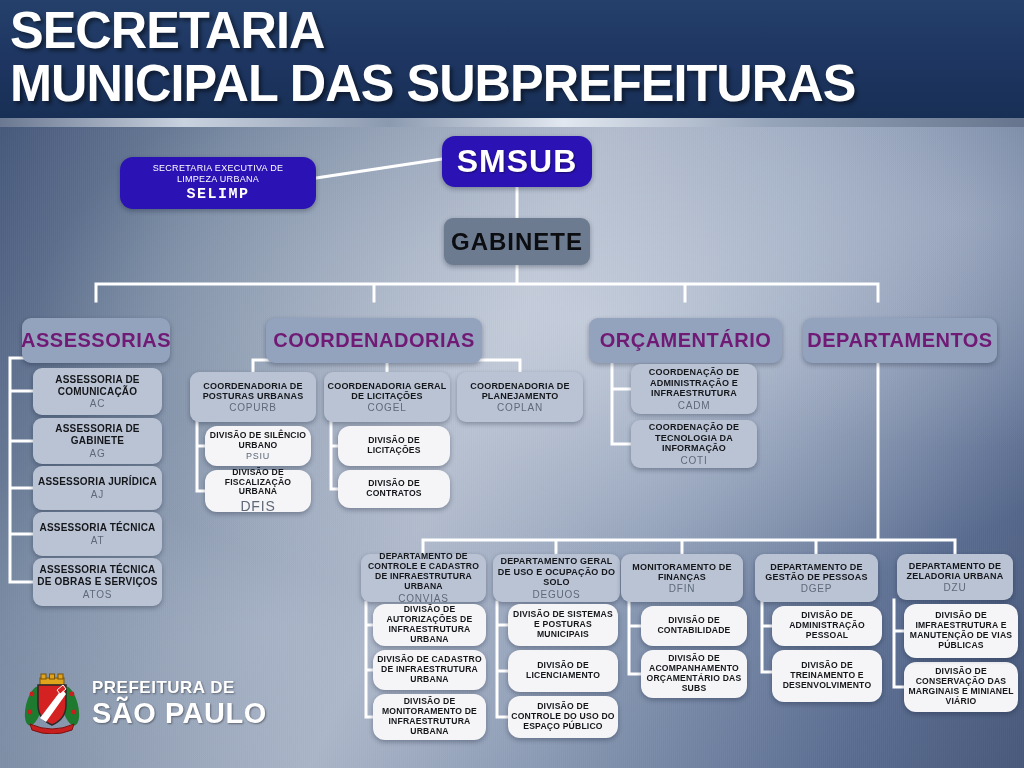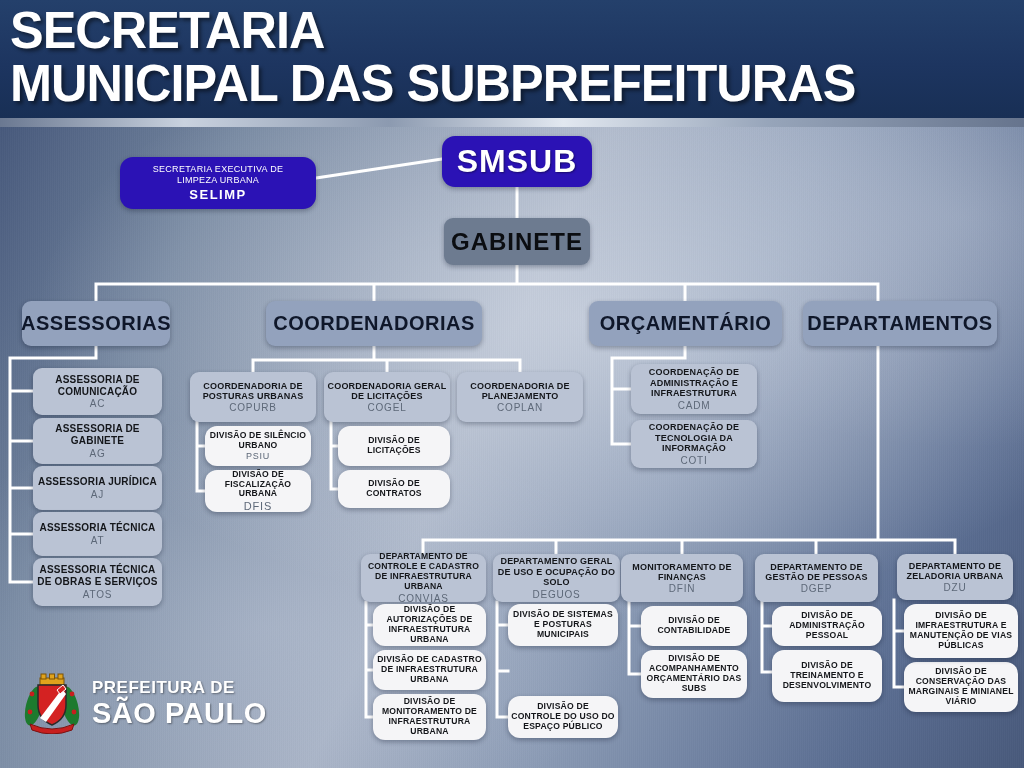--- a/index.html
+++ b/index.html
@@ -27,31 +27,31 @@
     background:repeating-linear-gradient(90deg,rgba(255,255,255,.035) 0 1px,rgba(10,20,40,.035) 1px 2px);}
 
   svg.wires{position:absolute;left:0;top:0;width:1024px;height:768px;pointer-events:none;}
 
   
   .box{position:absolute;border-radius:9px;display:flex;flex-direction:column;align-items:center;
     justify-content:center;text-align:center;box-sizing:border-box;padding:2px 3px;
     box-shadow:0 2px 5px rgba(12,22,44,.33);}
   .indigo{background:#2b12b5;color:#ffffff;border-radius:13px;}
   .slate{background:#6d7b90;color:#0b0d11;}
-  .hdr{background:#93a2bd;color:#0f172a;}
+  .hdr{background:#93a2bd;color:#701a75;margin-top:17px;}
   .child{background:#bac3d4;color:#14161a;}
   .wbox{background:#f5f5f7;color:#14161a;border-radius:12px;}
   .t{font-weight:bold;line-height:1.16;letter-spacing:.2px;}
   .f10{font-size:10px;} .f9{font-size:9px;} .f86{font-size:8.6px;}
   .acr{font-size:10px;color:#5d6878;margin-top:1px;letter-spacing:.8px;font-weight:normal;}
   .hdr .t{font-size:20px;letter-spacing:.5px;}
   .root-label{font-size:32px;font-weight:bold;letter-spacing:1px;text-shadow:1px 1px 2px rgba(0,0,0,.4);}
   .gab-label{font-size:24px;font-weight:bold;letter-spacing:1px;}
   .selimp-sub{font-size:9px;line-height:1.25;max-width:152px;letter-spacing:.3px;}
-  .selimp-acr{font-size:13px;font-weight:bold;letter-spacing:1.5px;margin-top:1px;}
+  .selimp-acr{font-size:15px;font-weight:bold;letter-spacing:1.5px;margin-top:1px;font-family:Liberation Mono, monospace;}
 
   
   .footer{position:absolute;left:24px;top:672px;display:flex;align-items:center;gap:12px;}
   .footer .words{color:#ffffff;text-shadow:1px 1px 2px rgba(0,0,0,.4);line-height:1;}
   .footer .l1{font-size:17px;font-weight:bold;letter-spacing:.5px;}
   .footer .l2{font-size:29px;font-weight:bold;letter-spacing:.5px;margin-top:3px;}
 </style>
 </head>
 <body>
 
@@ -147,21 +147,21 @@
     <span class="t f9">COORDENADORIA DE PLANEJAMENTO</span>
     <span class="acr">COPLAN</span>
   </div>
 
   <div class="box wbox" style="left:205px;top:426px;width:106px;height:40px;">
     <span class="t f86">DIVISÃO DE SILÊNCIO URBANO</span>
     <span class="acr" style="font-size:9px;">PSIU</span>
   </div>
   <div class="box wbox" style="left:205px;top:470px;width:106px;height:42px;">
     <span class="t f86">DIVISÃO DE FISCALIZAÇÃO URBANA</span>
-    <span class="acr" style="font-size:11px;">DFIS</span>
+    <span class="acr" style="font-size:14px;">DFIS</span>
   </div>
   <div class="box wbox" style="left:338px;top:426px;width:112px;height:40px;">
     <span class="t f86">DIVISÃO DE LICITAÇÕES</span>
   </div>
   <div class="box wbox" style="left:338px;top:470px;width:112px;height:38px;">
     <span class="t f86">DIVISÃO DE CONTRATOS</span>
   </div>
 
   <div class="box child" style="left:631px;top:364px;width:126px;height:50px;">
     <span class="t f9">COORDENAÇÃO DE ADMINISTRAÇÃO E INFRAESTRUTURA</span>
@@ -198,20 +198,23 @@
   </div>
   <div class="box wbox" style="left:373px;top:650px;width:113px;height:40px;">
     <span class="t f86">DIVISÃO DE CADASTRO DE INFRAESTRUTURA URBANA</span>
   </div>
   <div class="box wbox" style="left:373px;top:694px;width:113px;height:46px;">
     <span class="t f86">DIVISÃO DE MONITORAMENTO DE INFRAESTRUTURA URBANA</span>
   </div>
 
   <div class="box wbox" style="left:508px;top:604px;width:110px;height:42px;">
     <span class="t f86">DIVISÃO DE SISTEMAS E POSTURAS MUNICIPAIS</span>
+  </div>
+  <div class="box wbox" style="left:508px;top:650px;width:110px;height:42px;">
+    <span class="t f86">DIVISÃO DE LICENCIAMENTO</span>
   </div>
   <div class="box wbox" style="left:508px;top:696px;width:110px;height:42px;">
     <span class="t f86">DIVISÃO DE CONTROLE DO USO DO ESPAÇO PÚBLICO</span>
   </div>
 
   <div class="box wbox" style="left:641px;top:606px;width:106px;height:40px;">
     <span class="t f86">DIVISÃO DE CONTABILIDADE</span>
   </div>
   <div class="box wbox" style="left:641px;top:650px;width:106px;height:48px;">
     <span class="t f86">DIVISÃO DE ACOMPANHAMENTO ORÇAMENTÁRIO DAS SUBS</span>

